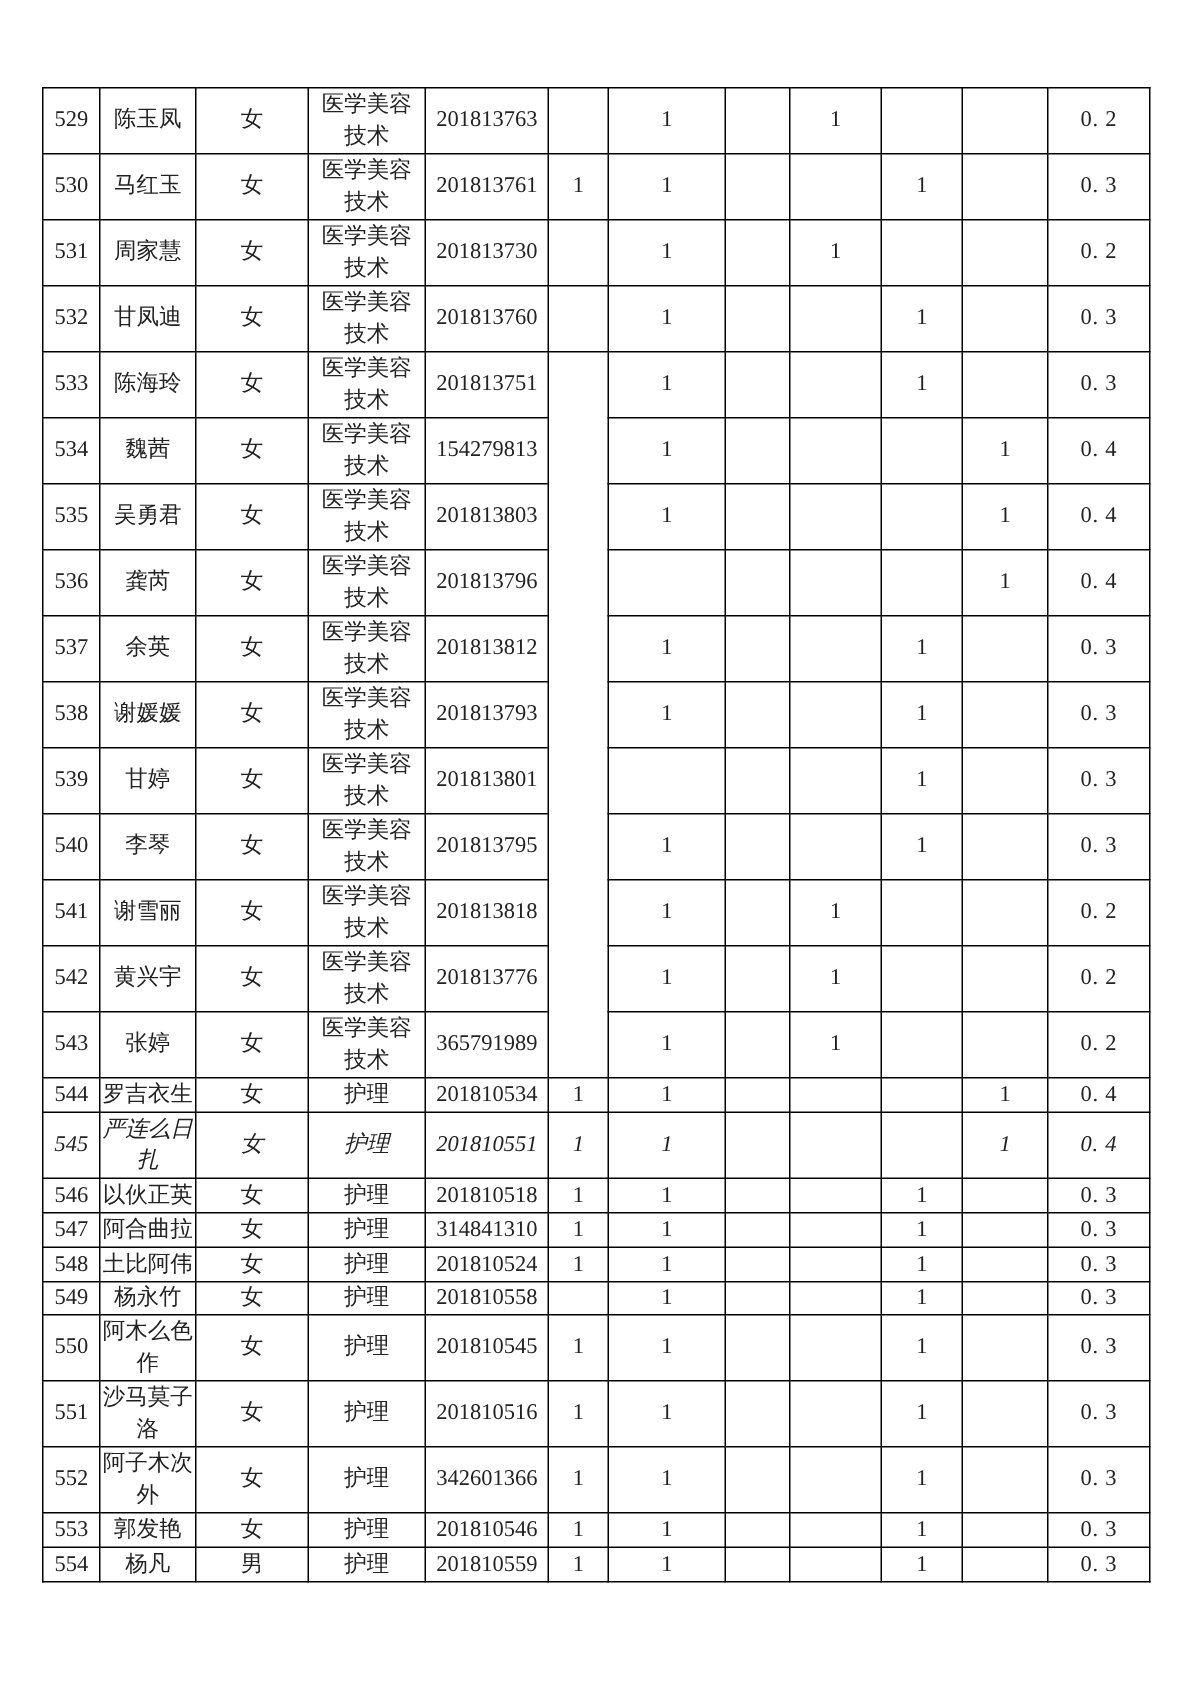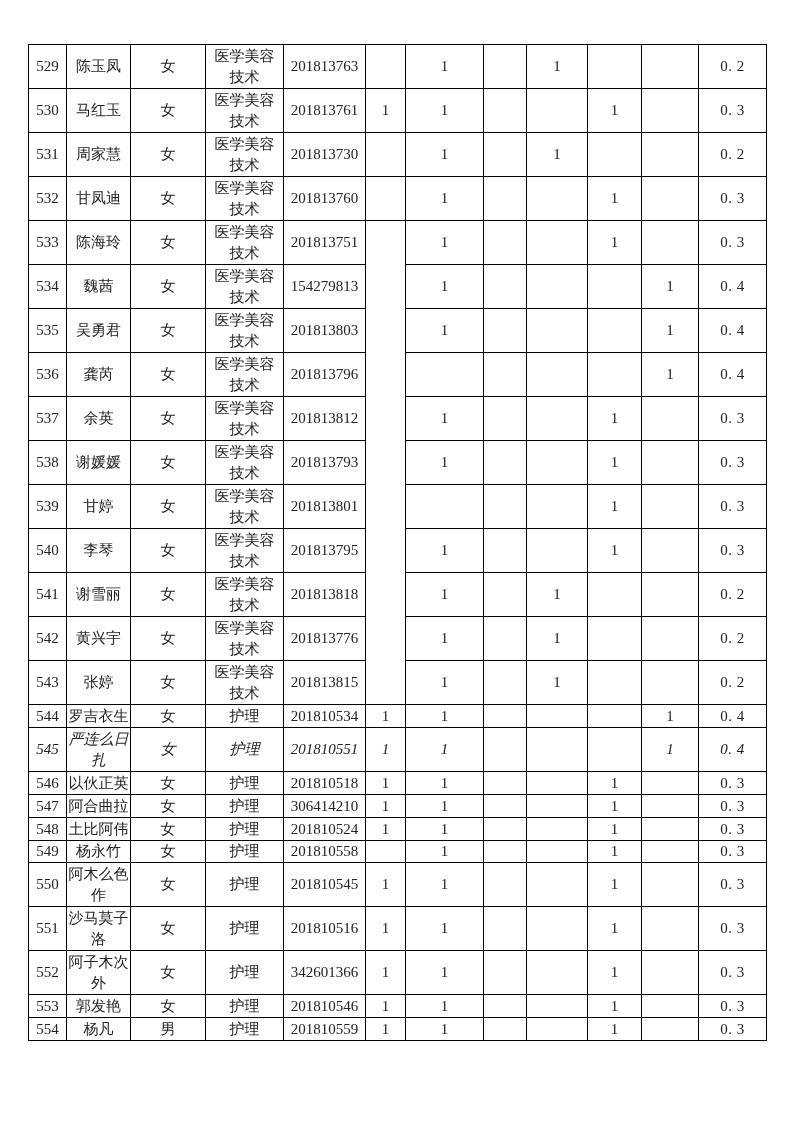--- a/index.html
+++ b/index.html
@@ -16,21 +16,21 @@
     overflow: hidden;
   }
   .page {
     position: absolute;
     inset: 0;
     background: #ffffff;
   }
   table.roster {
     position: absolute;
     left: 28px;
-    top: 44px;
+    top: 58px;
     width: 738px;
     border-collapse: collapse;
     table-layout: fixed;
   }
   table.roster td {
     border: 1px solid #000000;
     text-align: center;
     vertical-align: middle;
     font-size: 15px;
     line-height: 21px;
@@ -308,21 +308,21 @@
         </tr>
         <tr style="height: 44px;">
           <td>543</td>
           <td>
             <div class="wrap-name">张婷</div>
           </td>
           <td>女</td>
           <td>
             <div class="wrap-major">医学美容技术</div>
           </td>
-          <td>201813815</td>
+          <td>365791989</td>
           <td>1</td>
           <td></td>
           <td>1</td>
           <td></td>
           <td></td>
           <td class="score-cell">0. 2</td>
         </tr>
         <tr style="height: 23px;">
           <td>544</td>
           <td>
@@ -379,21 +379,21 @@
         </tr>
         <tr style="height: 23px;">
           <td>547</td>
           <td>
             <div class="wrap-name">阿合曲拉</div>
           </td>
           <td>女</td>
           <td>
             <div class="wrap-major">护理</div>
           </td>
-          <td>306414210</td>
+          <td>314841310</td>
           <td>1</td>
           <td>1</td>
           <td></td>
           <td></td>
           <td>1</td>
           <td></td>
           <td class="score-cell">0. 3</td>
         </tr>
         <tr style="height: 23px;">
           <td>548</td>

